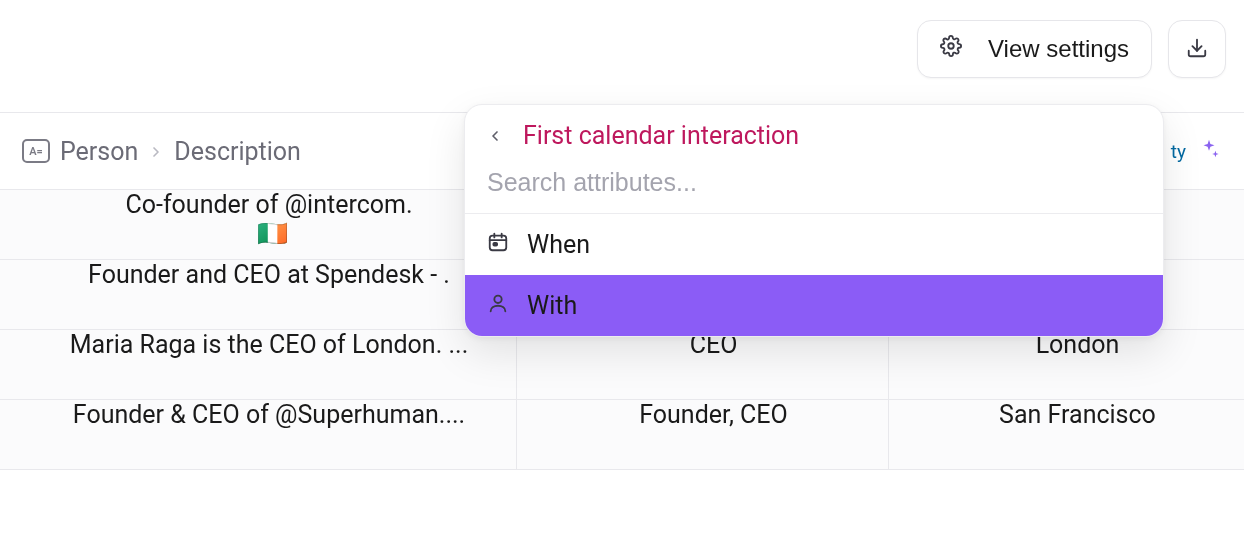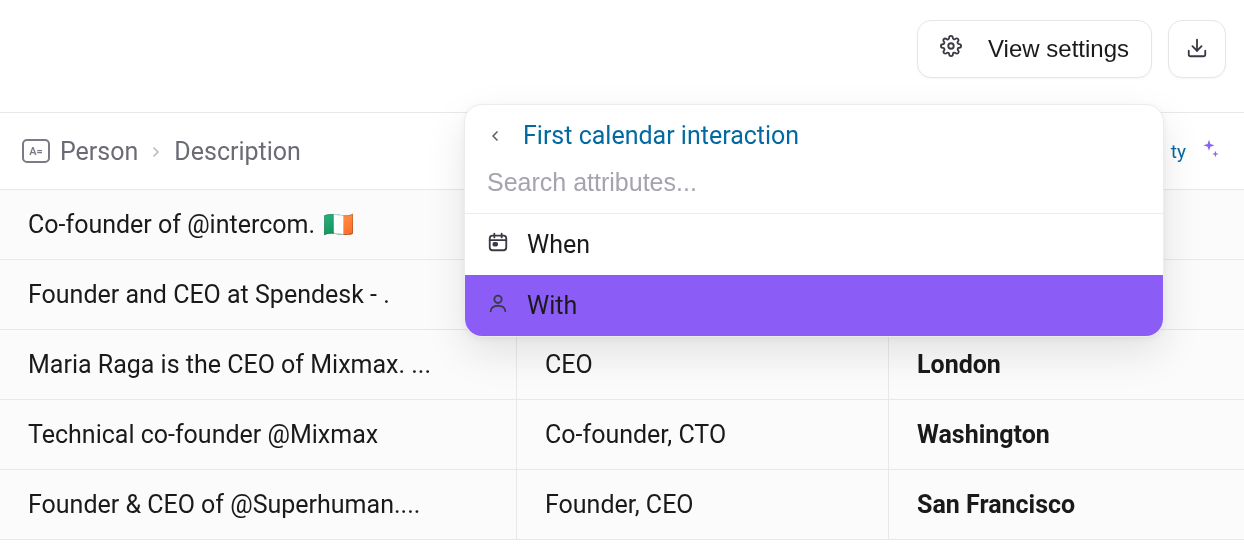--- a/index.html
+++ b/index.html
@@ -86,50 +86,51 @@
       left: 0;
       right: 0;
     }
     .row {
       display: flex;
       height: 70px;
       border-bottom: 1px solid #e8e8ec;
       background: #fbfbfc;
     }
     .cell {
-      padding-left: 28px;
+      padding-left: 22px;
       display: flex;
       align-items: center;
       font-size: 25px;
       color: #1a1a1a;
       overflow: hidden;
       white-space: nowrap;
+      flex-direction: column;
     }
     .cell1 { width: 517px; border-right: 1px solid #e8e8ec; }
     .cell2 { width: 372px; border-right: 1px solid #e8e8ec; }
-    .cell3 { flex: 1; font-weight: bold; }
+    .cell3 { flex: 1; }
     .flag { margin-left: 8px; }
     .popover {
       position: absolute;
       top: 104px;
       left: 464px;
       width: 700px;
       background: #fff;
       border: 1px solid #ececef;
       border-radius: 18px;
       box-shadow: 0 16px 40px rgba(0,0,0,0.10), 0 2px 6px rgba(0,0,0,0.05);
       overflow: hidden;
     }
     .pop-head {
       display: flex;
       align-items: center;
       gap: 20px;
       padding: 16px 22px 16px 22px;
       font-size: 25px;
-      color: #0369a1;
+      color: #be185d;
     }
     .pop-back {
       display: flex;
       align-items: center;
       cursor: pointer;
     }
     .pop-search {
       padding: 2px 22px 16px 22px;
     }
     .pop-search input {
@@ -211,28 +212,23 @@
     </div>
     <div class="cell cell2"></div>
     <div class="cell cell3"></div>
   </div>
   <div class="row">
     <div class="cell cell1">Founder and CEO at Spendesk - .</div>
     <div class="cell cell2"></div>
     <div class="cell cell3">Ar...</div>
   </div>
   <div class="row">
-    <div class="cell cell1">Maria Raga is the CEO of Mixmax. ...</div>
+    <div class="cell cell1">Maria Raga is the CEO of London. ...</div>
     <div class="cell cell2">CEO</div>
     <div class="cell cell3">London</div>
-  </div>
-  <div class="row">
-    <div class="cell cell1">Technical co-founder @Mixmax</div>
-    <div class="cell cell2">Co-founder, CTO</div>
-    <div class="cell cell3">Washington</div>
   </div>
   <div class="row">
     <div class="cell cell1">Founder &amp; CEO of @Superhuman....</div>
     <div class="cell cell2">Founder, CEO</div>
     <div class="cell cell3">San Francisco</div>
   </div>
 </div>
 
 <div class="popover">
   <div class="pop-head">

